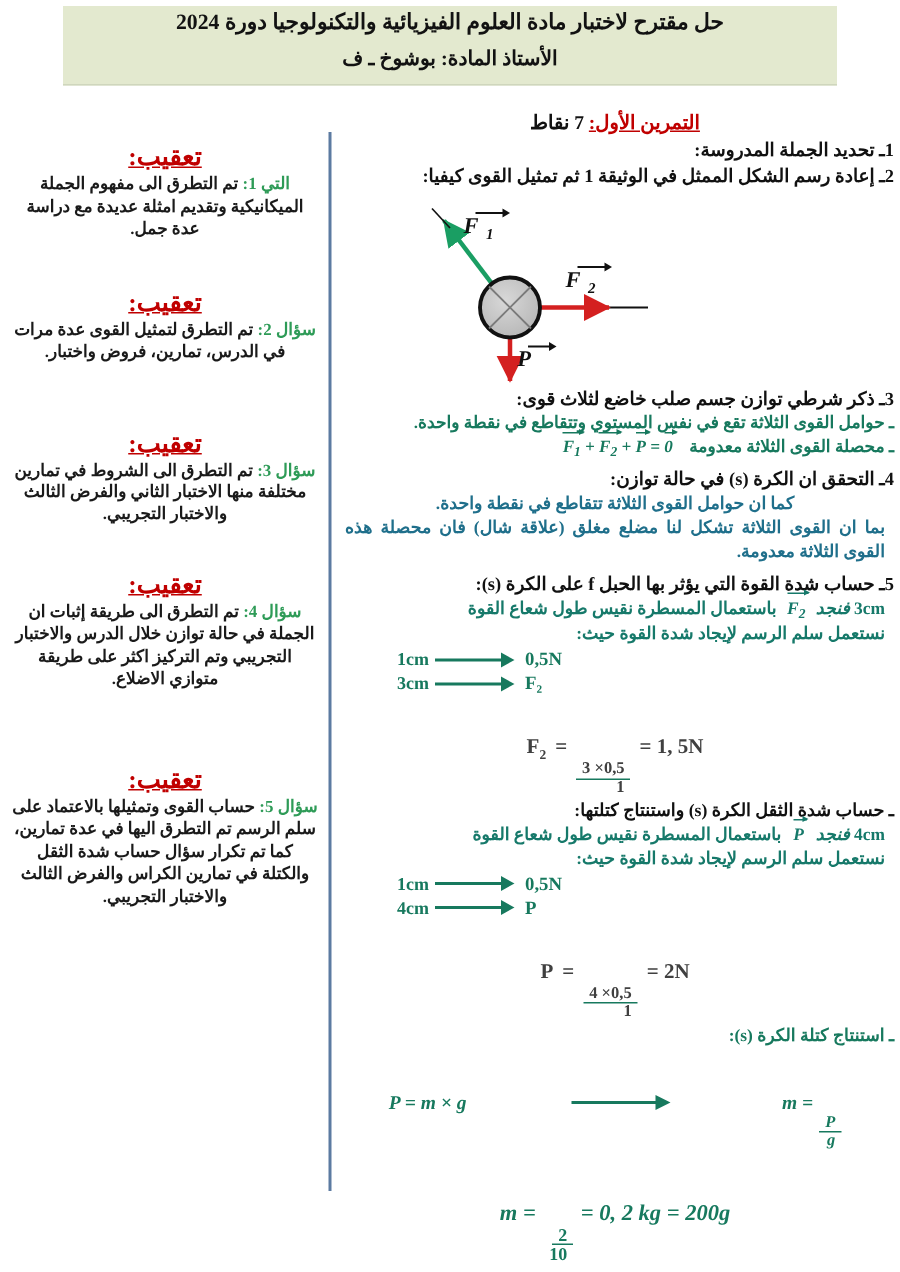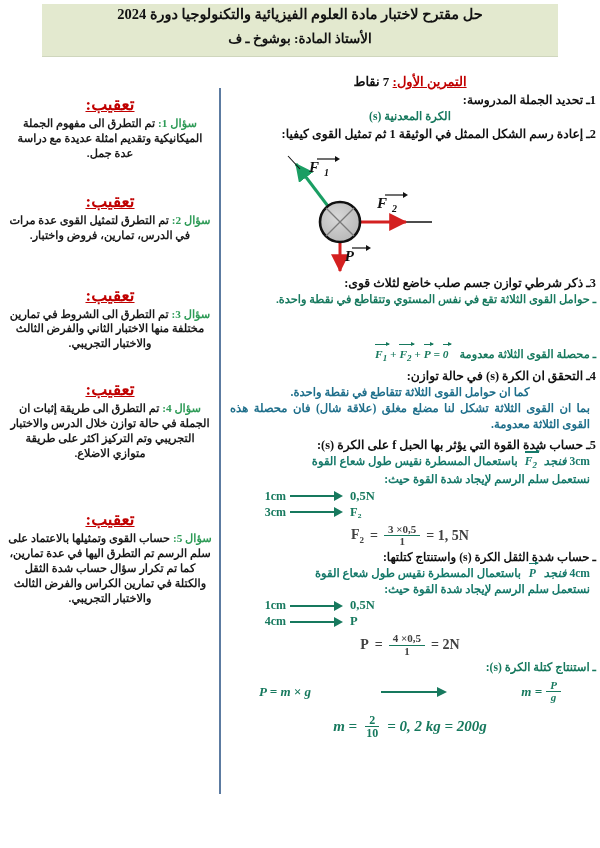--- a/index.html
+++ b/index.html
@@ -117,41 +117,41 @@
   .scale-row .rhs{font-size:12.5px;}
   .sub{font-size:9px;vertical-align:sub;}
 
   .formula{
     direction:ltr;text-align:center;
     font-family:"Liberation Serif","DejaVu Serif",serif;
     font-weight:bold;font-size:14px;color:#404040;
     margin:4px 0 2px 0;
     display:flex;align-items:center;justify-content:center;gap:6px;
   }
-  .frac{display:inline-flex;flex-direction:column;align-items:center;vertical-align:middle;line-height:1.05;}
+  .frac{display:inline-flex;flex-direction:column;align-items:flex-end;vertical-align:middle;line-height:1.05;margin-top:40px;}
   .frac .num{font-size:11px;border-bottom:1.4px solid #17795e;padding:0 4px;}
   .frac .den{font-size:11px;padding:0 4px;}
   .ital{font-style:italic;}
 
   .impl{
     direction:ltr;display:flex;align-items:center;justify-content:space-around;
     font-weight:bold;font-size:13px;color:#17795e;margin:6px 0 0 0;
   }
   .longarrow{position:relative;width:70px;height:12px;}
   .longarrow:before{content:"";position:absolute;left:0;top:5px;width:58px;height:2px;background:#17795e;}
   .longarrow:after{content:"";position:absolute;left:56px;top:1px;border-left:10px solid #17795e;border-top:5px solid transparent;border-bottom:5px solid transparent;}
 
   .final{
     direction:ltr;text-align:center;
     font-weight:bold;font-size:15px;color:#17795e;
     margin-top:10px;
     display:flex;align-items:center;justify-content:center;gap:5px;
   }
 
-  .vecbar{position:relative;display:inline-block;margin-top:39px;}
+  .vecbar{position:relative;display:inline-block;}
   .vecbar:after{
     content:"";position:absolute;left:0;right:-2px;top:-3px;height:1.3px;background:currentColor;
   }
   .vecbar:before{
     content:"";position:absolute;right:-3px;top:-5px;
     border-left:4px solid currentColor;
     border-top:2.2px solid transparent;
     border-bottom:2.2px solid transparent;
   }
 </style>
@@ -164,21 +164,21 @@
   <div class="header-line1">حل مقترح لاختبار مادة العلوم الفيزيائية والتكنولوجيا دورة 2024</div>
   <div class="header-line2">الأستاذ المادة:  بوشوخ ـ ف</div>
 
   <div class="divider"></div>
 
   <div class="left-col">
 
     <div class="note" style="margin-top:14px;">
       <div class="note-title">تعقيب:</div>
       <div class="note-body">
-        <span class="q-tag">سؤال 1:</span><span> تم التطرق الى مفهوم الجملة الميكانيكية وتقديم امثلة عديدة مع دراسة عدة جمل.</span>
+        <span class="q-tag">التي 1:</span><span> تم التطرق الى مفهوم الجملة الميكانيكية وتقديم امثلة عديدة مع دراسة عدة جمل.</span>
       </div>
     </div>
 
     <div class="note" style="margin-top:30px;">
       <div class="note-title">تعقيب:</div>
       <div class="note-body">
         <span class="q-tag">سؤال 2:</span><span> تم التطرق لتمثيل القوى عدة مرات في الدرس، تمارين، فروض واختبار.</span>
       </div>
     </div>
 
@@ -206,21 +206,20 @@
   </div>
 
   <div class="right-col">
 
     <div class="ex-title">
       <span class="red">التمرين الأول:</span>
       <span class="blk">7 نقاط</span>
     </div>
 
     <div class="q-line">1ـ تحديد الجملة المدروسة:</div>
-    <div class="ans" style="margin-bottom:2px;">الكرة المعدنية (s)</div>
 
     <div class="q-line">2ـ إعادة رسم الشكل الممثل في الوثيقة 1 ثم تمثيل القوى كيفيا:</div>
 
     <div class="diagram">
       <svg width="372" height="130" viewBox="0 0 372 130" xmlns="http://www.w3.org/2000/svg">
         <defs>
           <marker id="ah-green" markerWidth="7" markerHeight="7" refX="5.6" refY="3" orient="auto">
             <path d="M0,0 L6,3 L0,6 z" fill="#1a9e63"></path>
           </marker>
           <marker id="ah-red" markerWidth="7" markerHeight="7" refX="5.6" refY="3" orient="auto">

